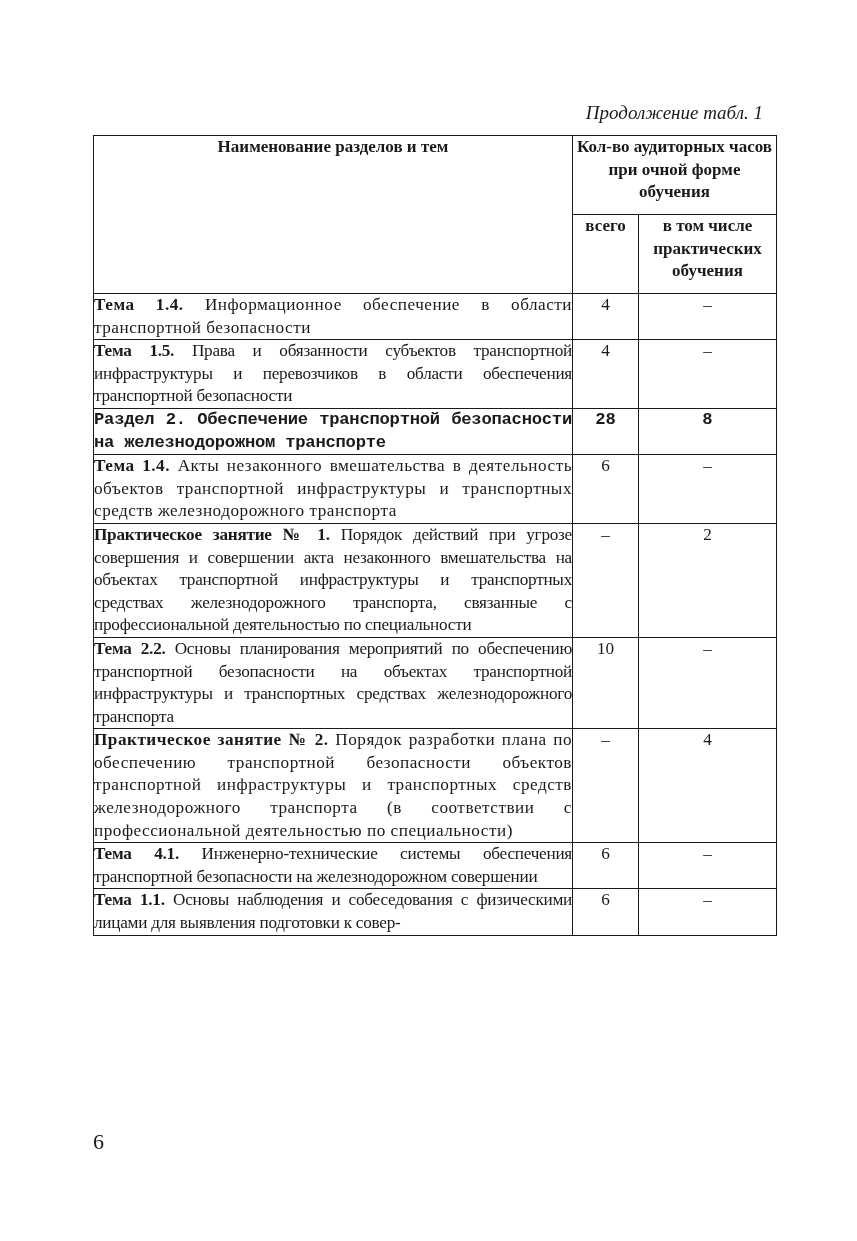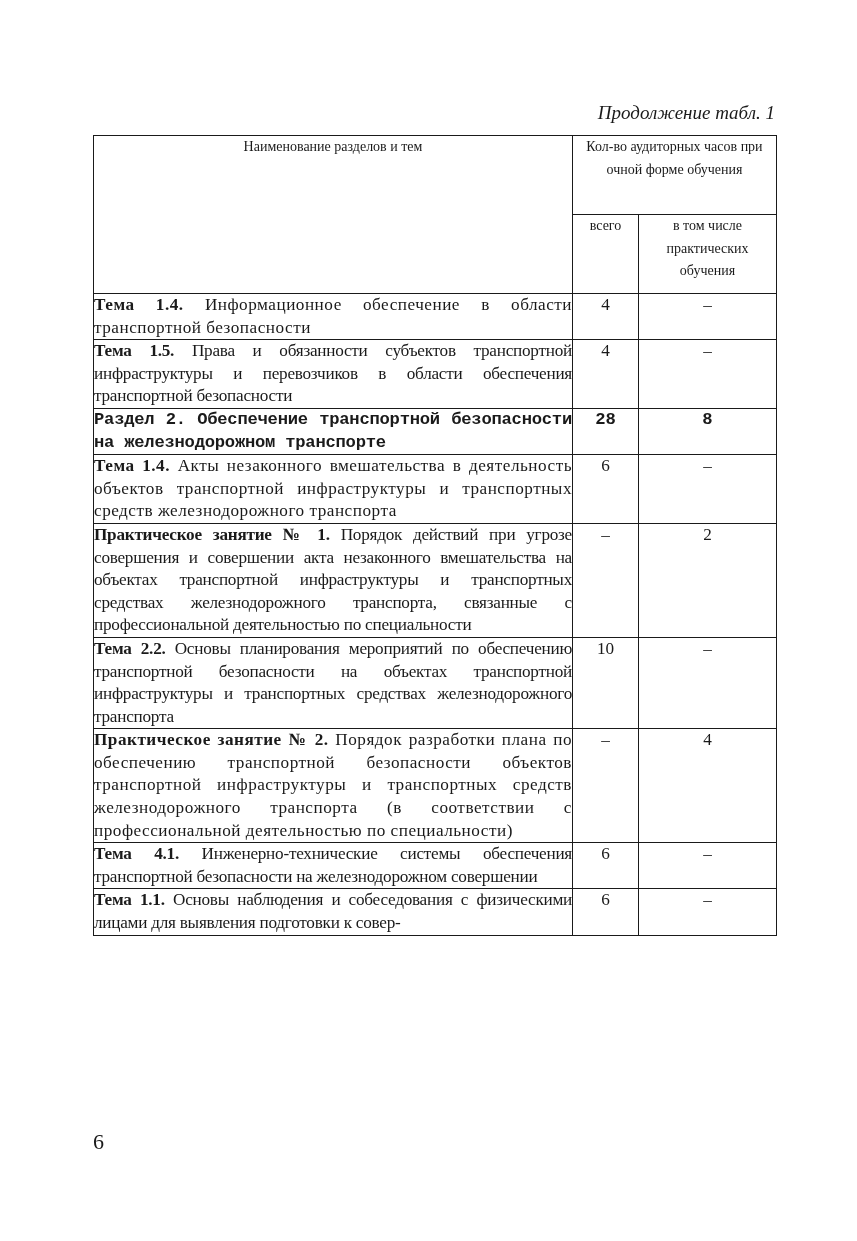--- a/index.html
+++ b/index.html
@@ -11,21 +11,21 @@
       width: 857px;
       height: 1241px;
       position: relative;
       font-family: "Liberation Serif", "DejaVu Serif", serif;
       color: #1a1a1a;
       overflow: hidden;
     }
     .caption {
       position: absolute;
       top: 100px;
-      right: 82px;
+      right: 94px;
       font-style: italic;
       font-size: 19px;
       line-height: 26px;
     }
     table.main {
       position: absolute;
       top: 135px;
       left: 93px;
       width: 683px;
       border-collapse: collapse;
@@ -36,22 +36,22 @@
     table.main td, table.main th {
       border: 1.4px solid #1a1a1a;
       vertical-align: top;
       padding: 0;
     }
     col.c1 { width: 479px; }
     col.c2 { width: 66px; }
     col.c3 { width: 138px; }
 
     th {
-      font-weight: normal;
-      font-size: 14px;
+      font-weight: bold;
+      font-size: 17px;
       line-height: 22.5px;
     }
     th.title-cell {
       vertical-align: middle;
       padding-bottom: 2px;
     }
     th.group-cell {
       height: 78px;
       padding: 6px 4px 2px 4px;
       vertical-align: top;

